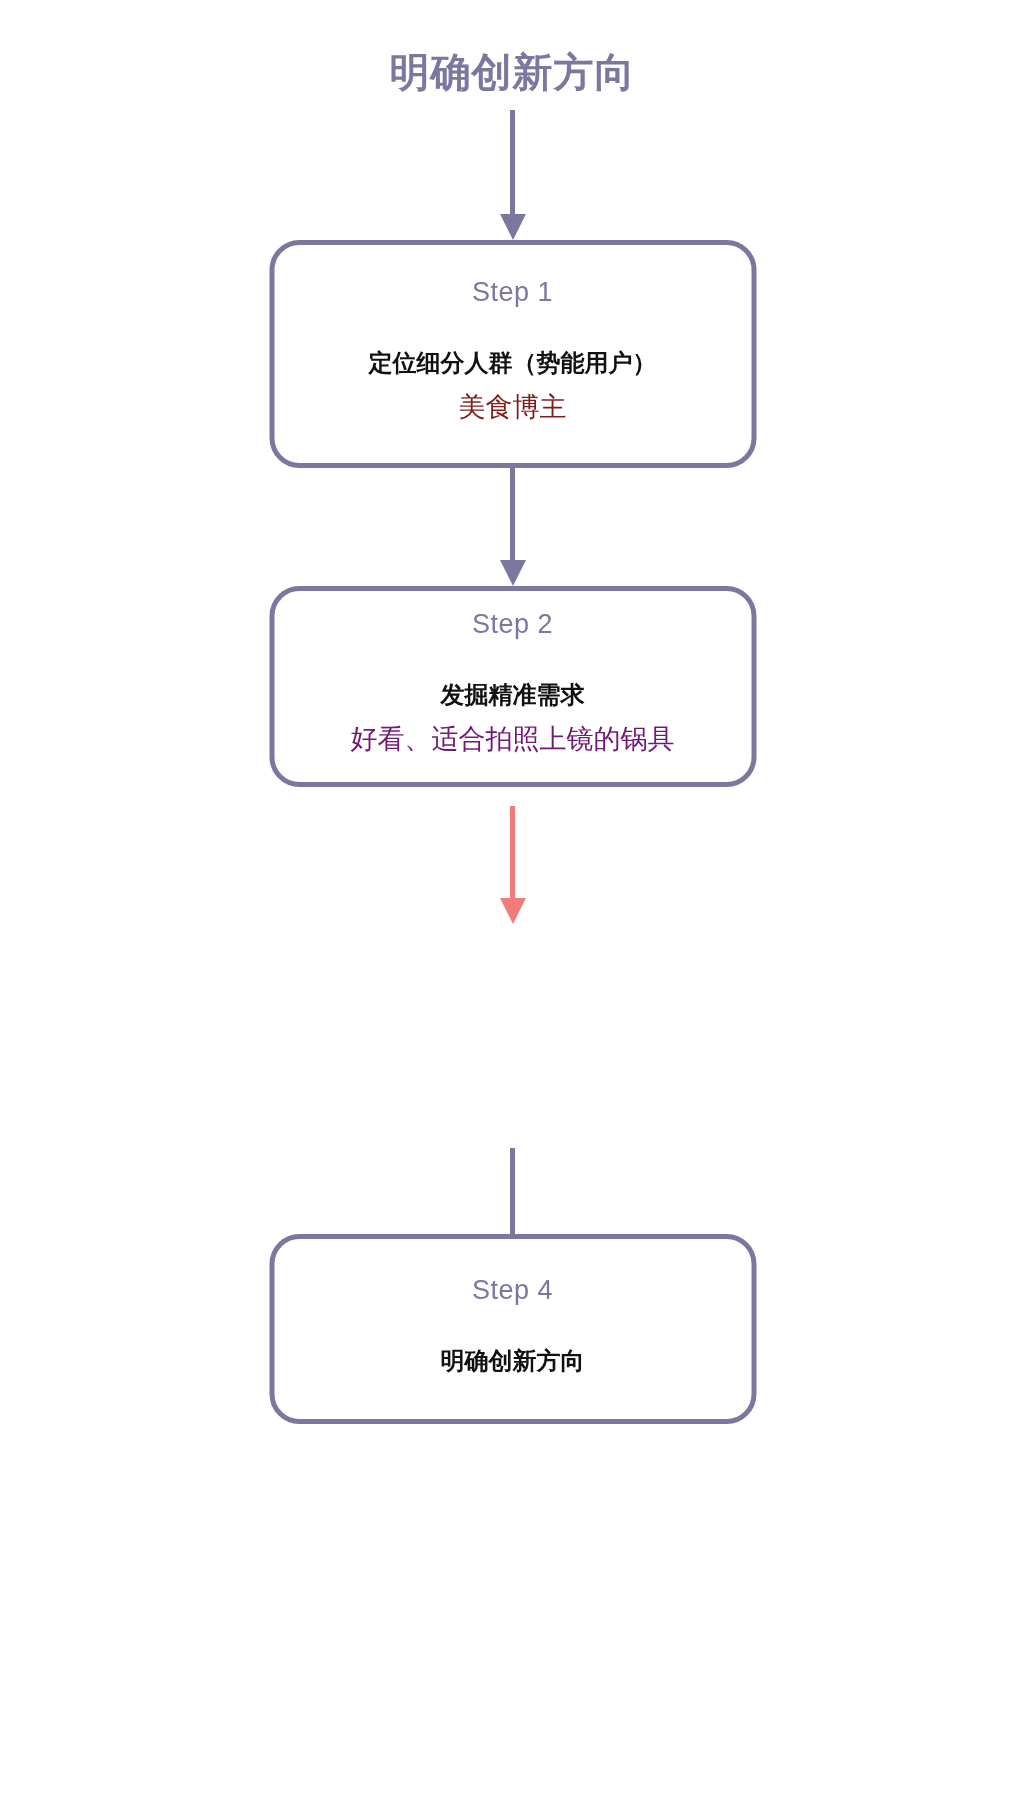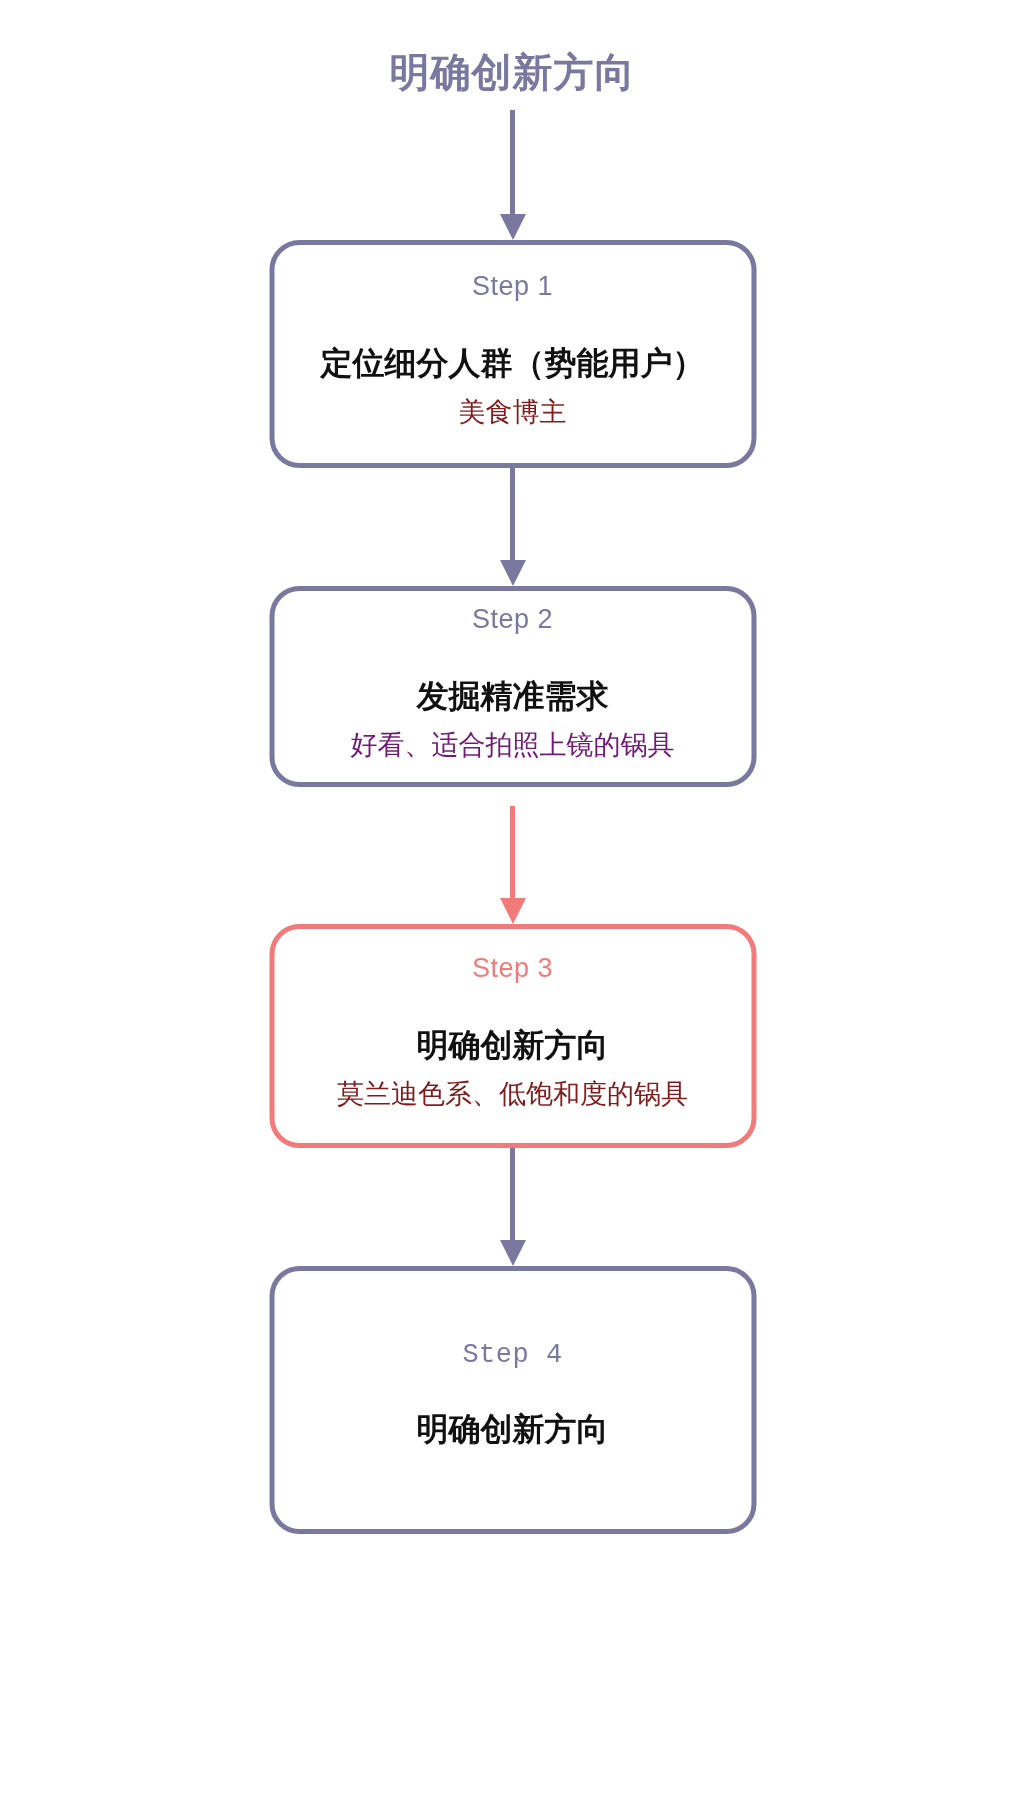--- a/index.html
+++ b/index.html
@@ -83,34 +83,34 @@
     justify-content: center;
     padding: 12px 22px 18px;
   }
   .step-box.accent {
     border-color: #f17a7a;
   }
 
   #step-1 { top: 240px;  height: 228px; }
   #step-2 { top: 586px;  height: 201px; }
   #step-3 { top: 924px;  height: 224px; }
-  #step-4 { top: 1266px; height: 268px; font-family: Liberation Mono, monospace; }
+  #step-4 { top: 1234px; height: 190px; }
 
   .step-label {
     font-size: 27px;
     font-weight: normal;
     color: #7b789f;
     line-height: 1.3;
     margin-bottom: 26px;
     letter-spacing: 0.5px;
   }
   .step-box.accent .step-label { color: #f17a7a; }
 
   .step-heading {
-    font-size: 32px;
+    font-size: 24px;
     font-weight: bold;
     color: #111111;
     line-height: 1.45;
     text-align: center;
     margin-top: 10px;
   }
 
   .step-detail {
     font-size: 27px;
     font-weight: normal;
@@ -150,25 +150,20 @@
     <div class="step-label">Step 2</div>
     <div class="step-heading">发掘精准需求</div>
     <div class="step-detail">好看、适合拍照上镜的锅具</div>
   </div>
 
   <div class="connector salmon" id="conn-s2-s3">
     <div class="shaft"></div>
     <div class="head"></div>
   </div>
 
-  <div class="step-box accent" id="step-3">
-    <div class="step-label">Step 3</div>
-    <div class="step-heading">明确创新方向</div>
-    <div class="step-detail accent-text">莫兰迪色系、低饱和度的锅具</div>
-  </div>
 
   <div class="connector purple" id="conn-s3-s4">
     <div class="shaft"></div>
     <div class="head"></div>
   </div>
 
   <div class="step-box" id="step-4">
     <div class="step-label">Step 4</div>
     <div class="step-heading">明确创新方向</div>
   </div>

